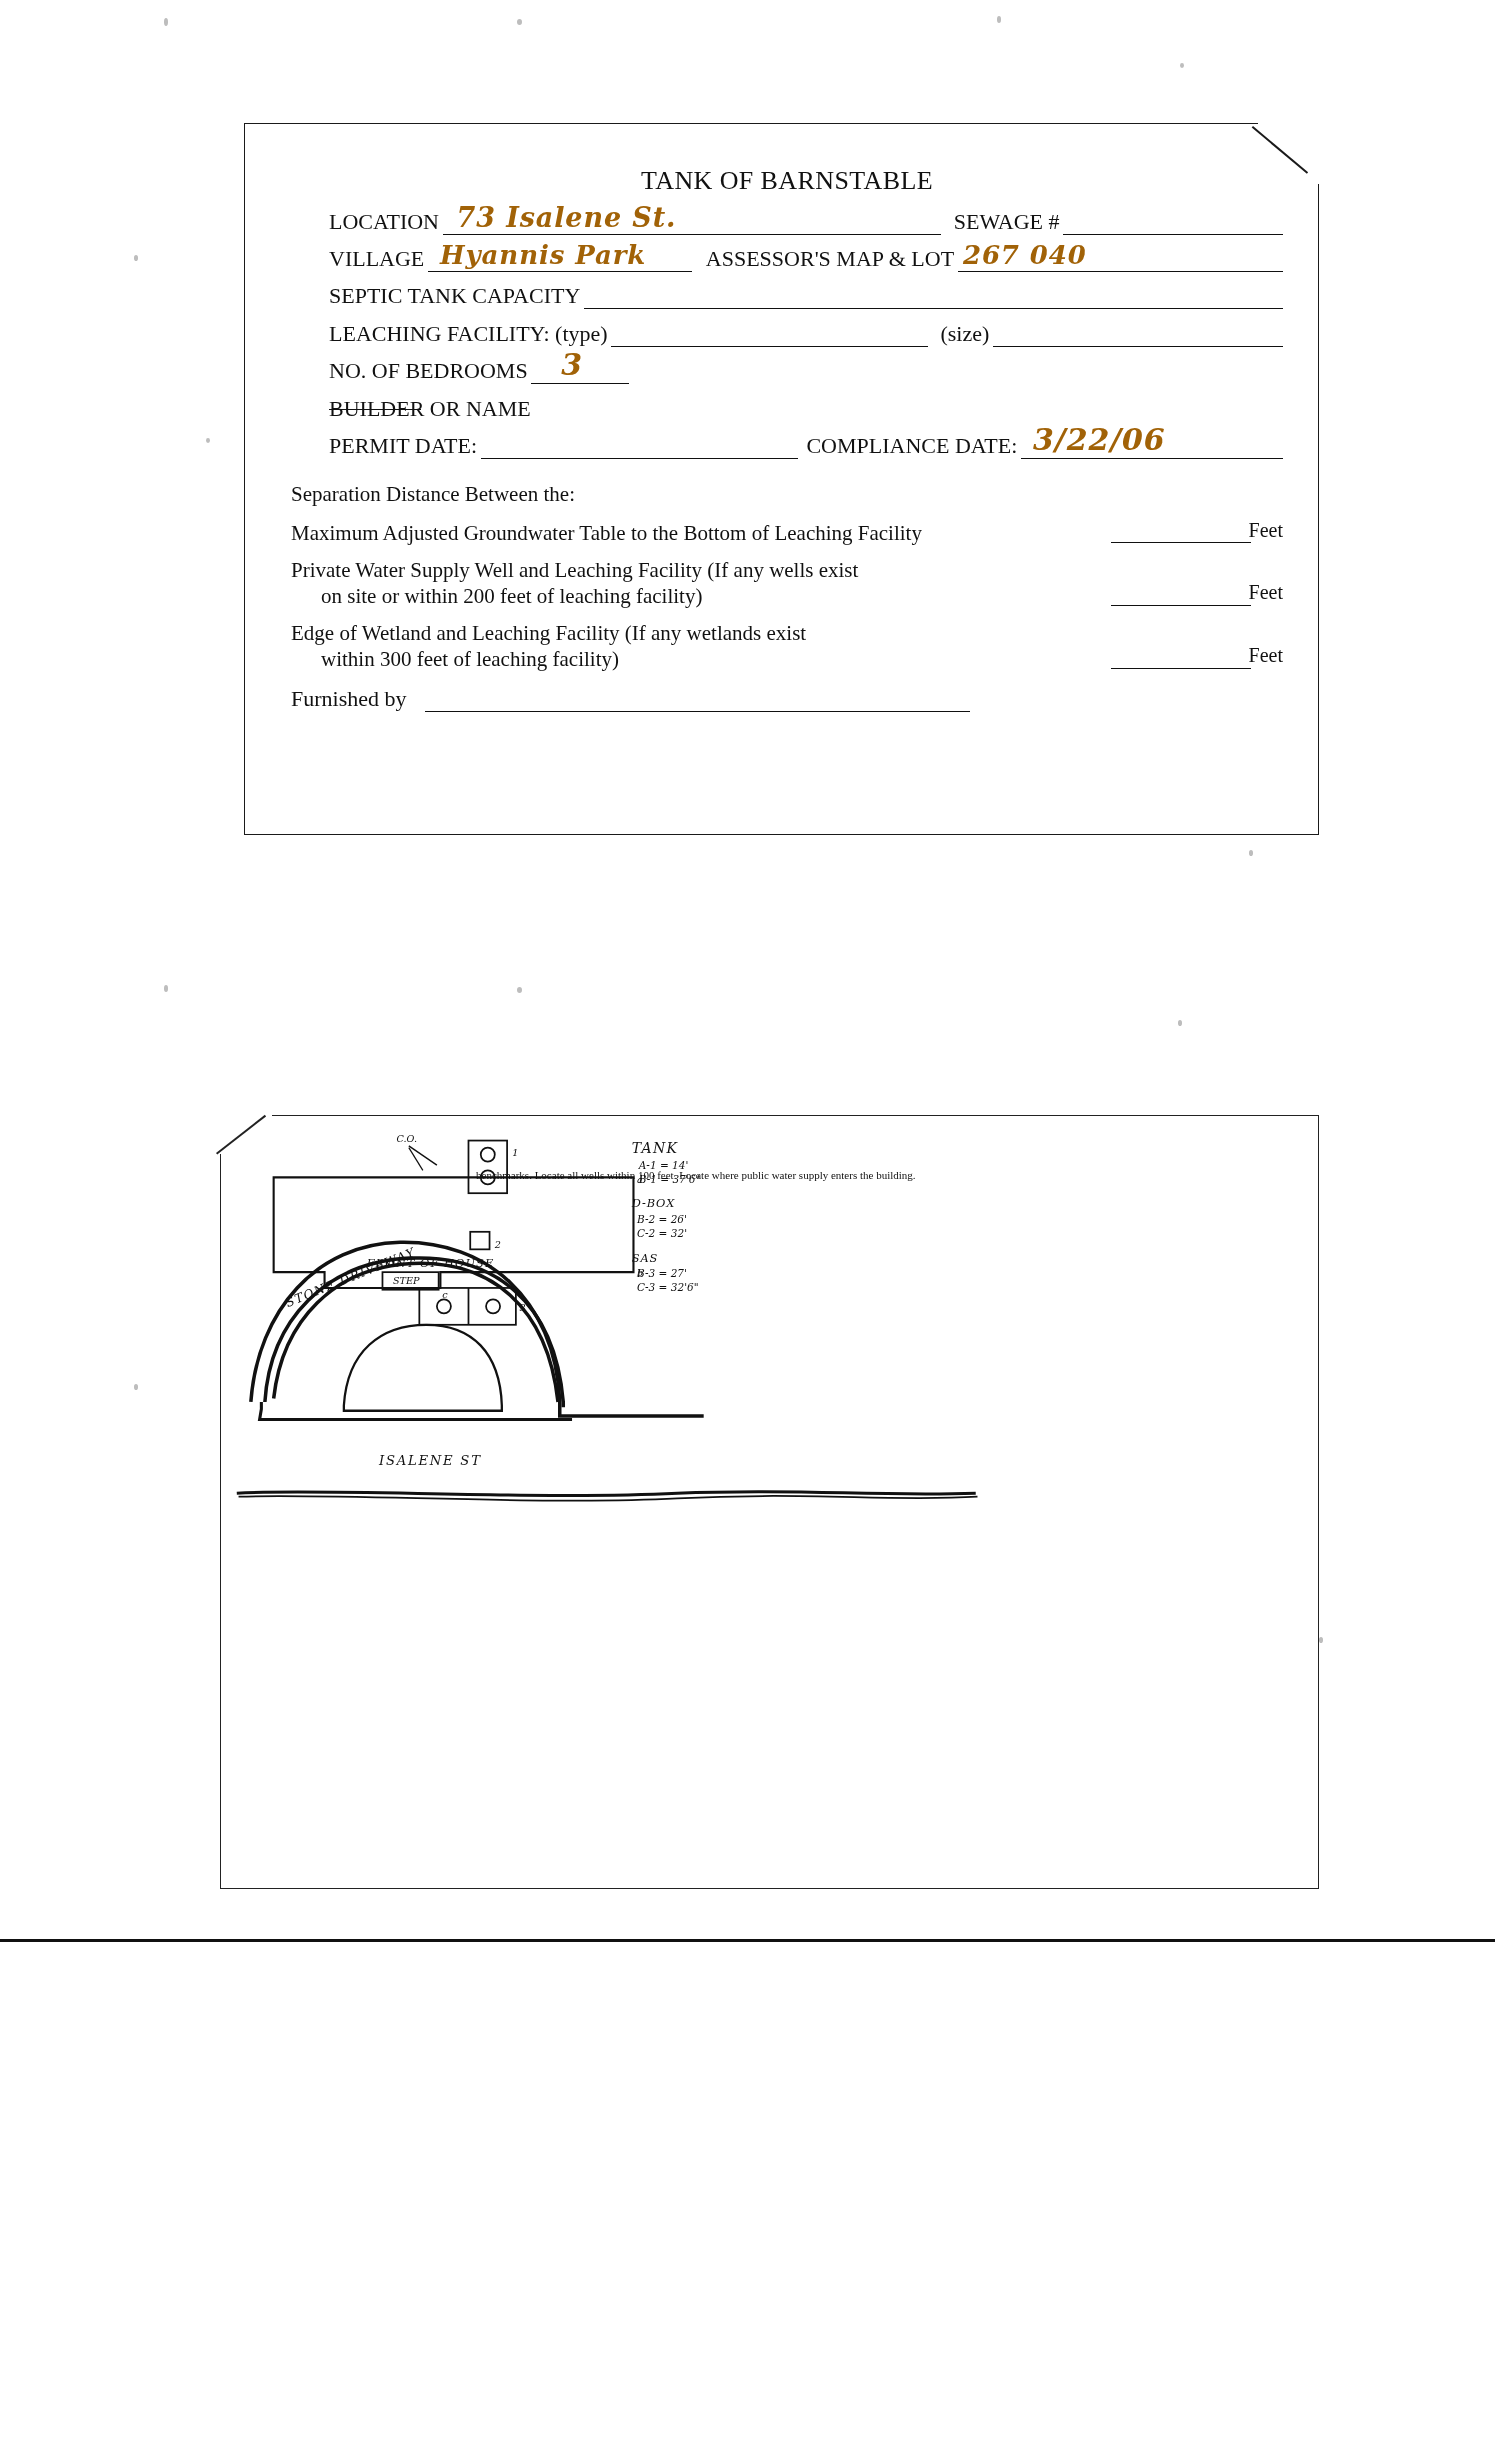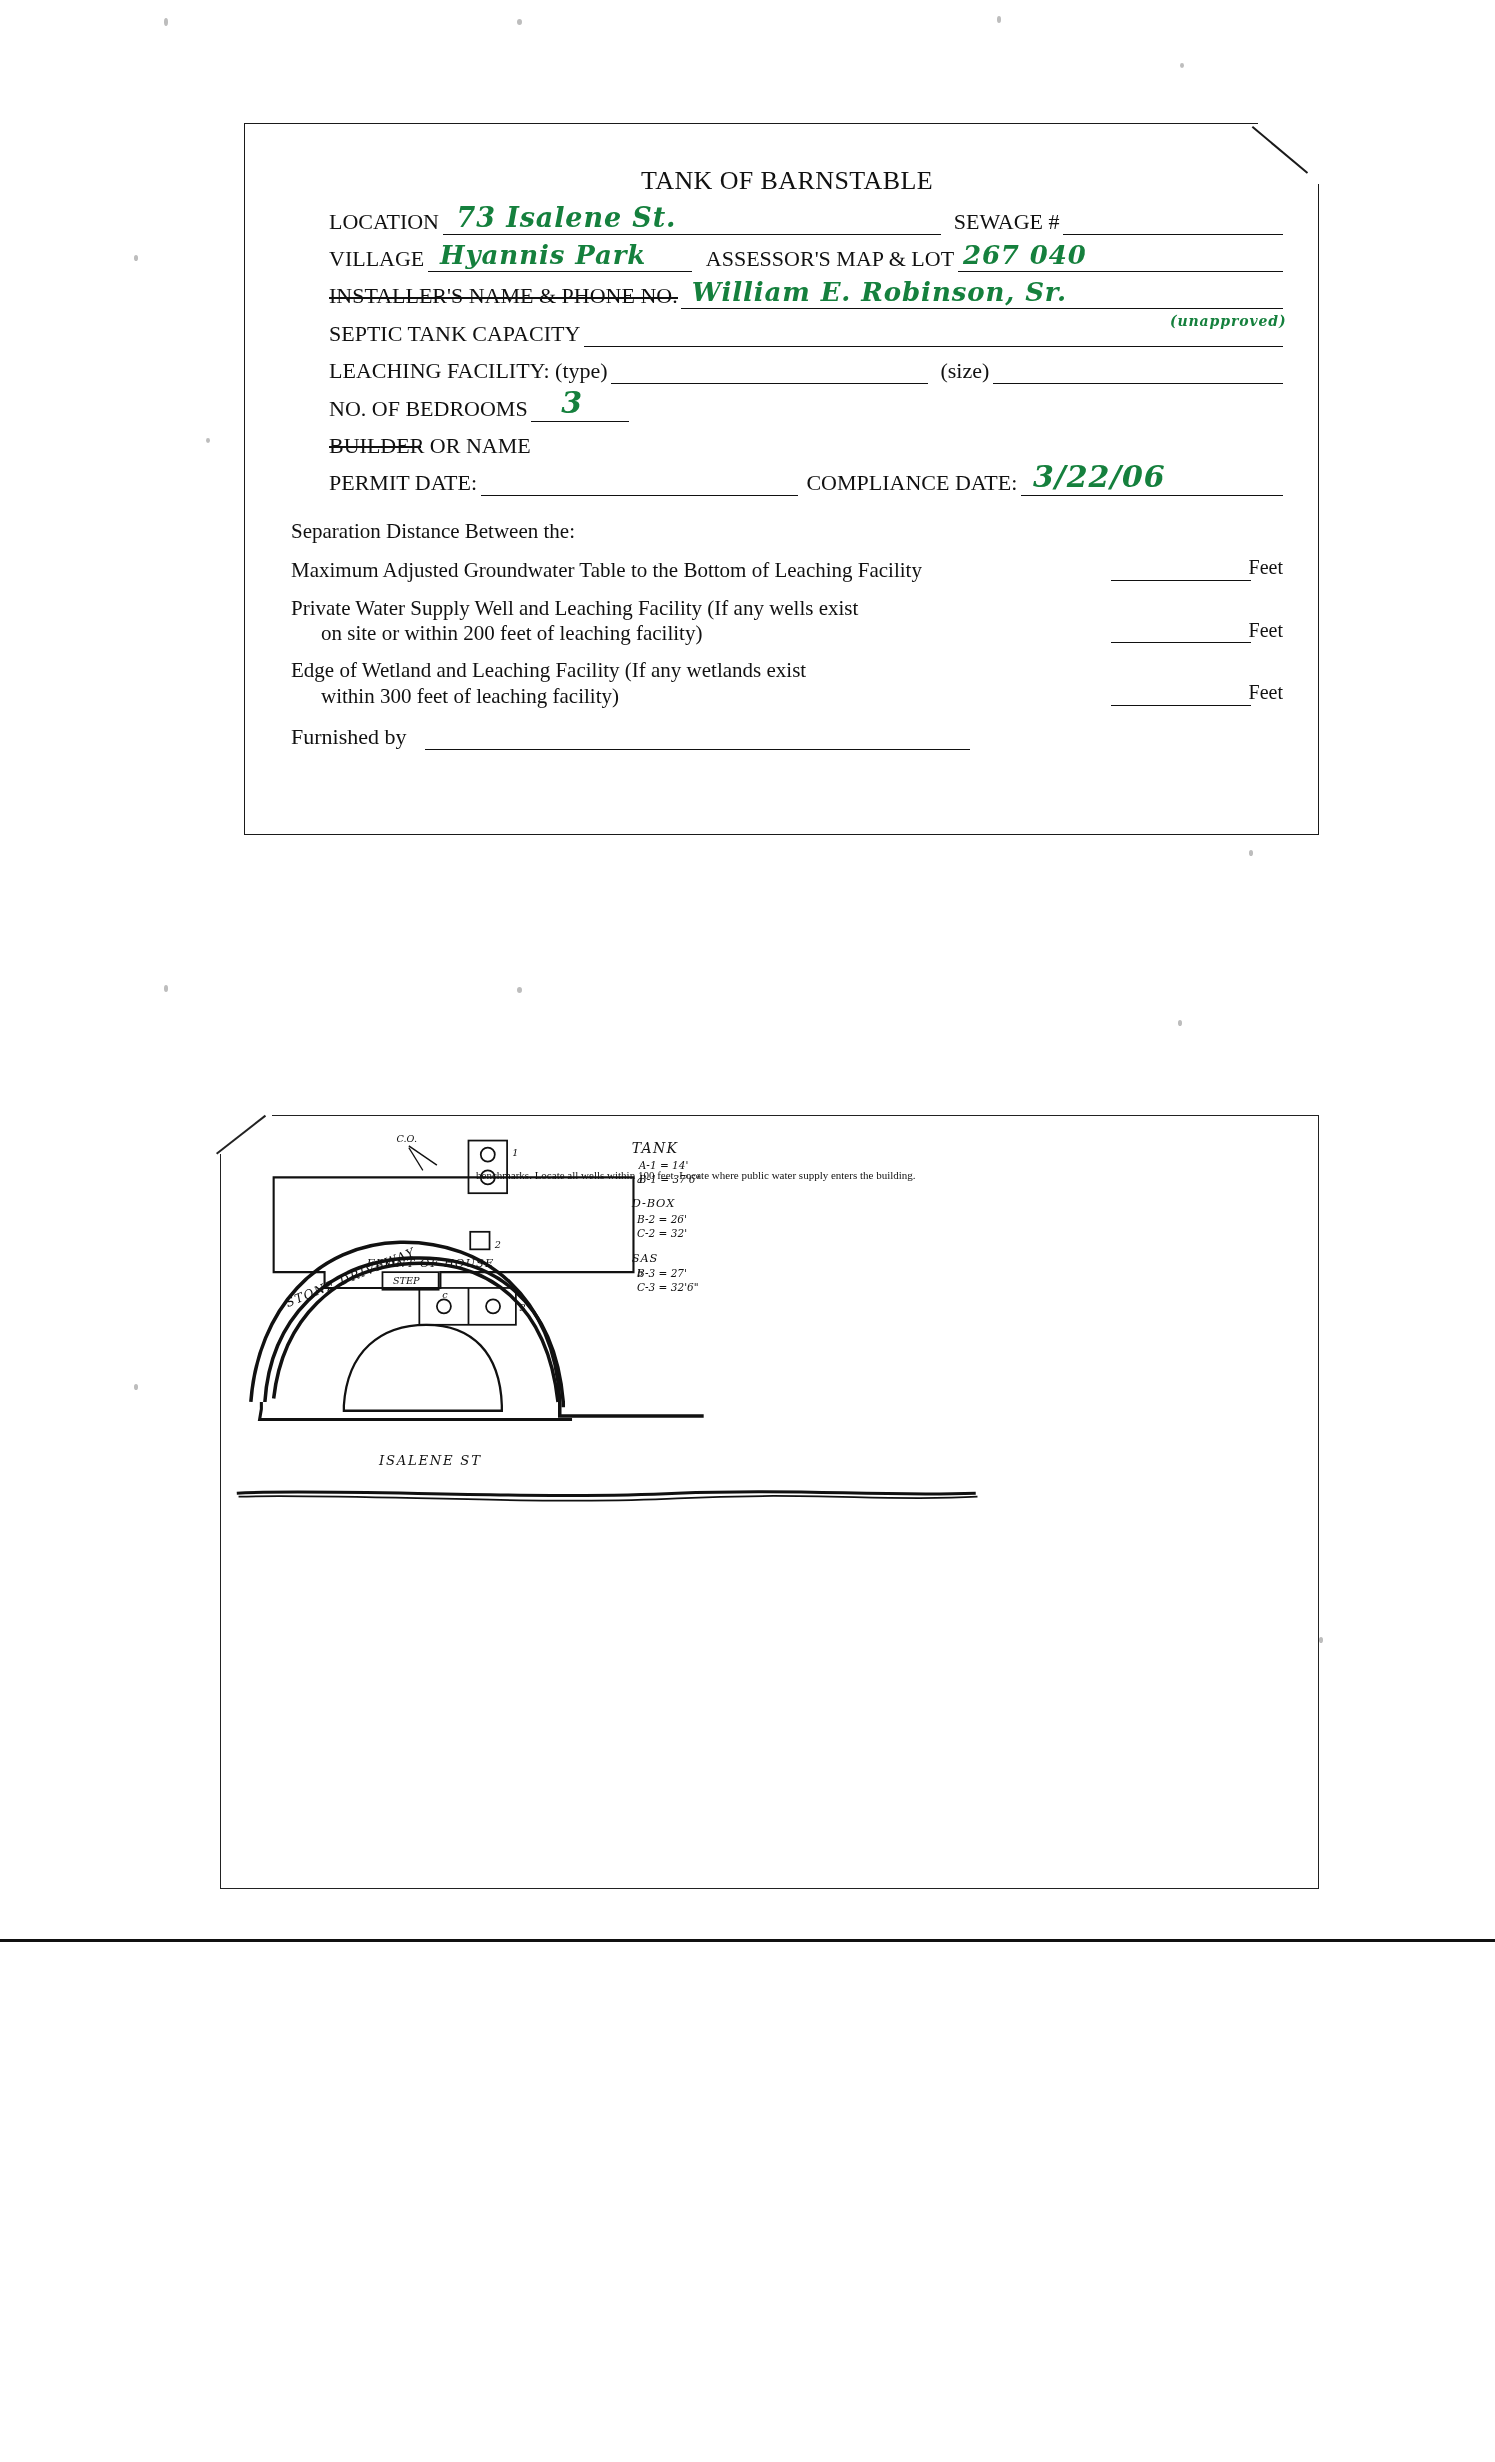--- a/index.html
+++ b/index.html
@@ -108,21 +108,21 @@
   }
   .fill.short { flex: 0 0 264px; }
   .fill.tiny  { flex: 0 0 98px; }
   .fill.med   { flex: 0 0 317px; }
   .fill.mid2  { flex: 0 0 220px; }
 
   .hand {
     font-family: "DejaVu Serif", serif;
     font-style: italic;
     font-weight: bold;
-    color: #15803d;
+    color: #a16207;
     position: absolute;
     bottom: 0.9px;
     white-space: nowrap;
     letter-spacing: 0.9px;
     text-align: right;
   }
 
   
   .sep-head {
     font-size: 21px;
@@ -266,27 +266,20 @@
       <span class="lbl">VILLAGE</span>
       <span class="fill short">
         <span class="hand" style="left:12.3px;font-size:26px;">Hyannis Park</span>
       </span>
       <span class="lbl" style="padding-left:14px;">ASSESSOR'S MAP &amp; LOT</span>
       <span class="fill">
         <span class="hand" style="left:5.3px;font-size:26px;">267 040</span>
       </span>
     </div>
 
-    <div class="line-row">
-      <span class="lbl strike">INSTALLER'S NAME &amp; PHONE NO.</span>
-      <span class="fill">
-        <span class="hand" style="left:10.6px;font-size:26px;">William E. Robinson, Sr.</span>
-        <span class="hand" style="right:-3.5px;bottom:-21px;font-size:14px;">(unapproved)</span>
-      </span>
-    </div>
 
     <div class="line-row">
       <span class="lbl">SEPTIC TANK CAPACITY</span>
       <span class="fill">
         <span class="hand" style="left:8.8px;"></span>
       </span>
     </div>
 
     <div class="line-row">
       <span class="lbl">LEACHING FACILITY: (type)</span>

